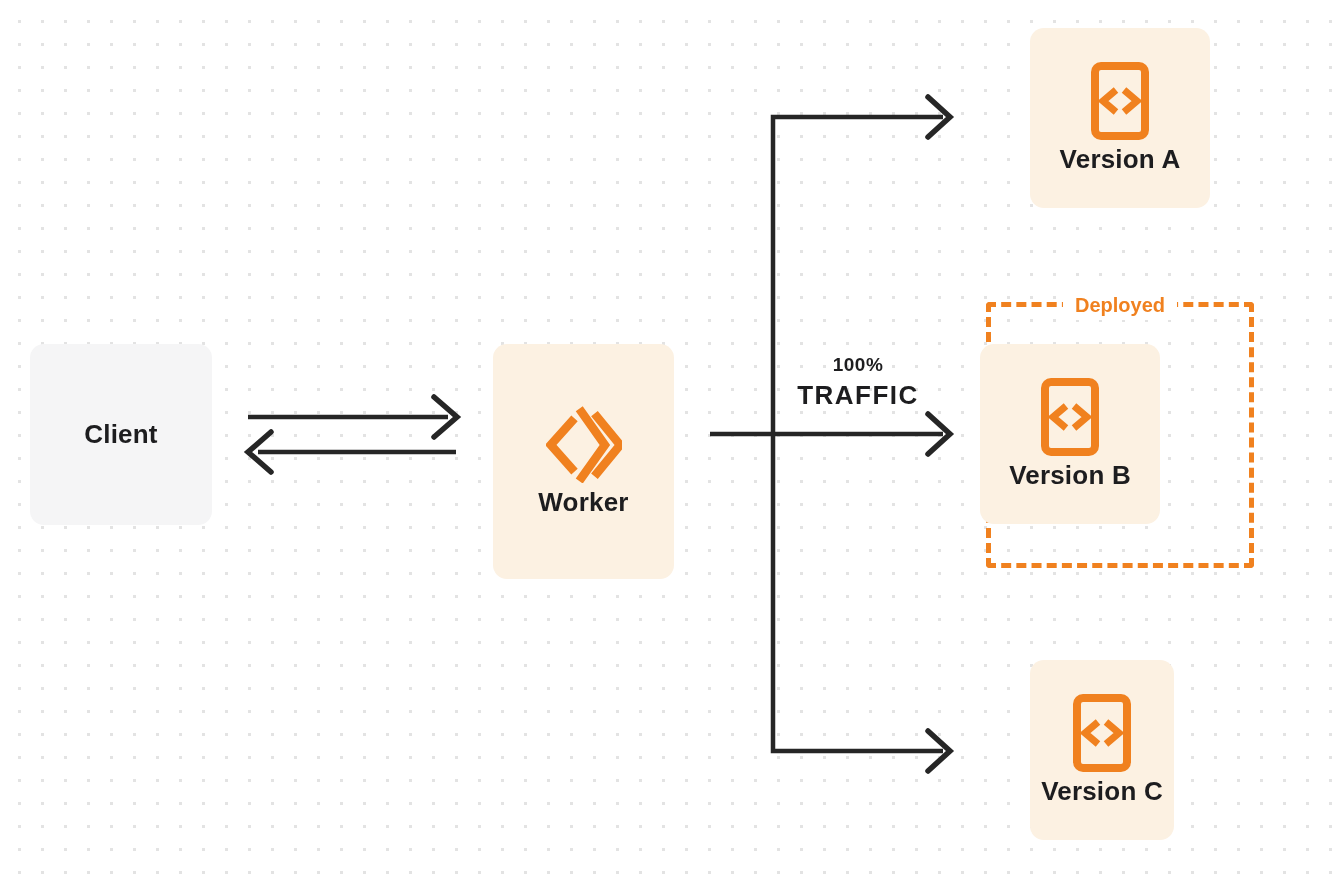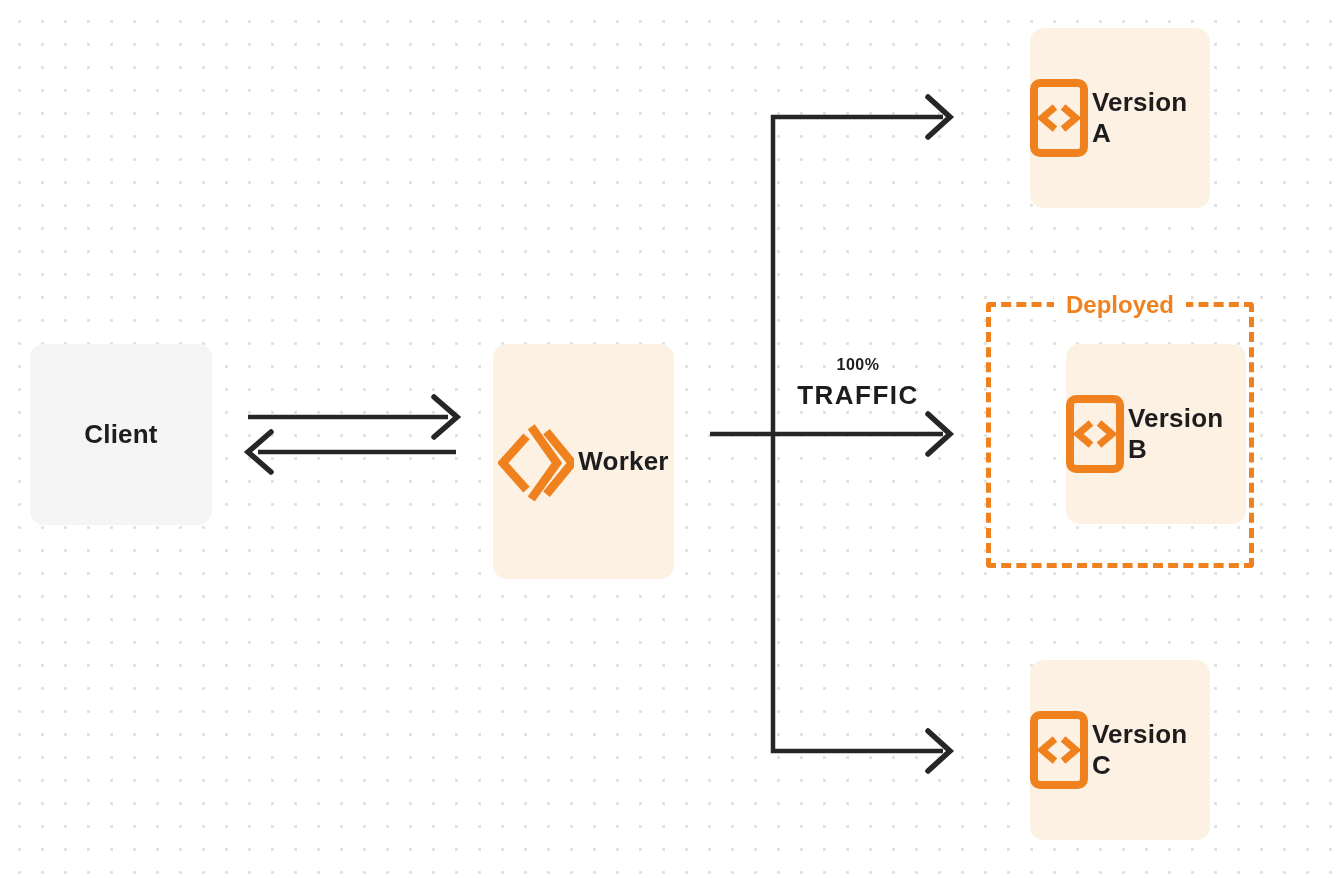--- a/index.html
+++ b/index.html
@@ -21,21 +21,21 @@
     background-size:23px 23px;
     background-position:8px 10px;
     font-family:"Liberation Sans","DejaVu Sans",sans-serif;
   }
   .wires{position:absolute;left:0;top:0;width:1338px;height:878px;}
   .wires .shaft{stroke:var(--line-dark,#262626);stroke-width:4.5;fill:none;}
   .wires .head{stroke:var(--line-dark,#262626);stroke-width:5.5;fill:none;stroke-linecap:round;stroke-linejoin:miter;}
   .node{
     position:absolute;
     border-radius:14px;
-    display:flex;flex-direction:row;
+    display:flex;flex-direction:column;
     align-items:center;justify-content:center;
     gap:4px;
     box-sizing:border-box;
   }
   .node.gray{background:var(--client-gray,#F5F5F6);align-items:center;}
   .node.cream{background:var(--node-cream,#FCF1E2);}
   .node .label{
     font-size:26px;font-weight:bold;
     color:var(--text-dark,#1D1D1F);
     letter-spacing:.2px;
@@ -49,34 +49,34 @@
     box-sizing:border-box;
     border:5px dashed var(--accent-orange,#F0811F);
     border-radius:4px;
   }
   .group-label{
     position:absolute;
     top:-17px;left:50%;
     transform:translateX(-50%);
     background:var(--canvas-bg,#fff);
     padding:0 12px;
-    font-size:24px;font-weight:bold;
+    font-size:20px;font-weight:bold;
     color:var(--accent-orange,#F0811F);
     white-space:nowrap;
     line-height:30px;
     z-index:2;
   }
   .traffic{
     position:absolute;
     left:793px;top:350px;width:130px;
     text-align:center;
     font-weight:bold;
     color:var(--text-dark,#1D1D1F);
   }
-  .traffic .t1{font-size:16px;line-height:30px;letter-spacing:.5px;}
+  .traffic .t1{font-size:19px;line-height:30px;letter-spacing:.5px;}
   .traffic .t2{font-size:26px;line-height:30px;letter-spacing:1.5px;}
 </style>
 </head>
 <body>
 
 <div class="canvas">
 
   <svg class="wires" viewBox="0 0 1338 878">
 
     <g>
@@ -124,32 +124,32 @@
     <span class="icon">
       <svg width="58" height="78" viewBox="0 0 58 78">
         <rect class="stroke" stroke-width="8" x="4" y="4" width="50" height="70" rx="6"></rect>
         <path class="stroke" stroke-width="7" stroke-linejoin="miter" d="M25,28 L12,39 L25,50"></path>
         <path class="stroke" stroke-width="7" stroke-linejoin="miter" d="M33,28 L46,39 L33,50"></path>
       </svg>
     </span>
     <div class="label">Version A</div>
   </div>
 
-  <div class="node cream" style="left:1066px;top:344px;width:180px;height:180px">
+  <div class="node cream" style="left:980px;top:344px;width:180px;height:180px">
     <span class="icon">
       <svg width="58" height="78" viewBox="0 0 58 78">
         <rect class="stroke" stroke-width="8" x="4" y="4" width="50" height="70" rx="6"></rect>
         <path class="stroke" stroke-width="7" stroke-linejoin="miter" d="M25,28 L12,39 L25,50"></path>
         <path class="stroke" stroke-width="7" stroke-linejoin="miter" d="M33,28 L46,39 L33,50"></path>
       </svg>
     </span>
     <div class="label">Version B</div>
   </div>
 
-  <div class="node cream" style="left:1030px;top:660px;width:180px;height:180px">
+  <div class="node cream" style="left:1030px;top:660px;width:144px;height:180px">
     <span class="icon">
       <svg width="58" height="78" viewBox="0 0 58 78">
         <rect class="stroke" stroke-width="8" x="4" y="4" width="50" height="70" rx="6"></rect>
         <path class="stroke" stroke-width="7" stroke-linejoin="miter" d="M25,28 L12,39 L25,50"></path>
         <path class="stroke" stroke-width="7" stroke-linejoin="miter" d="M33,28 L46,39 L33,50"></path>
       </svg>
     </span>
     <div class="label">Version C</div>
   </div>
 

